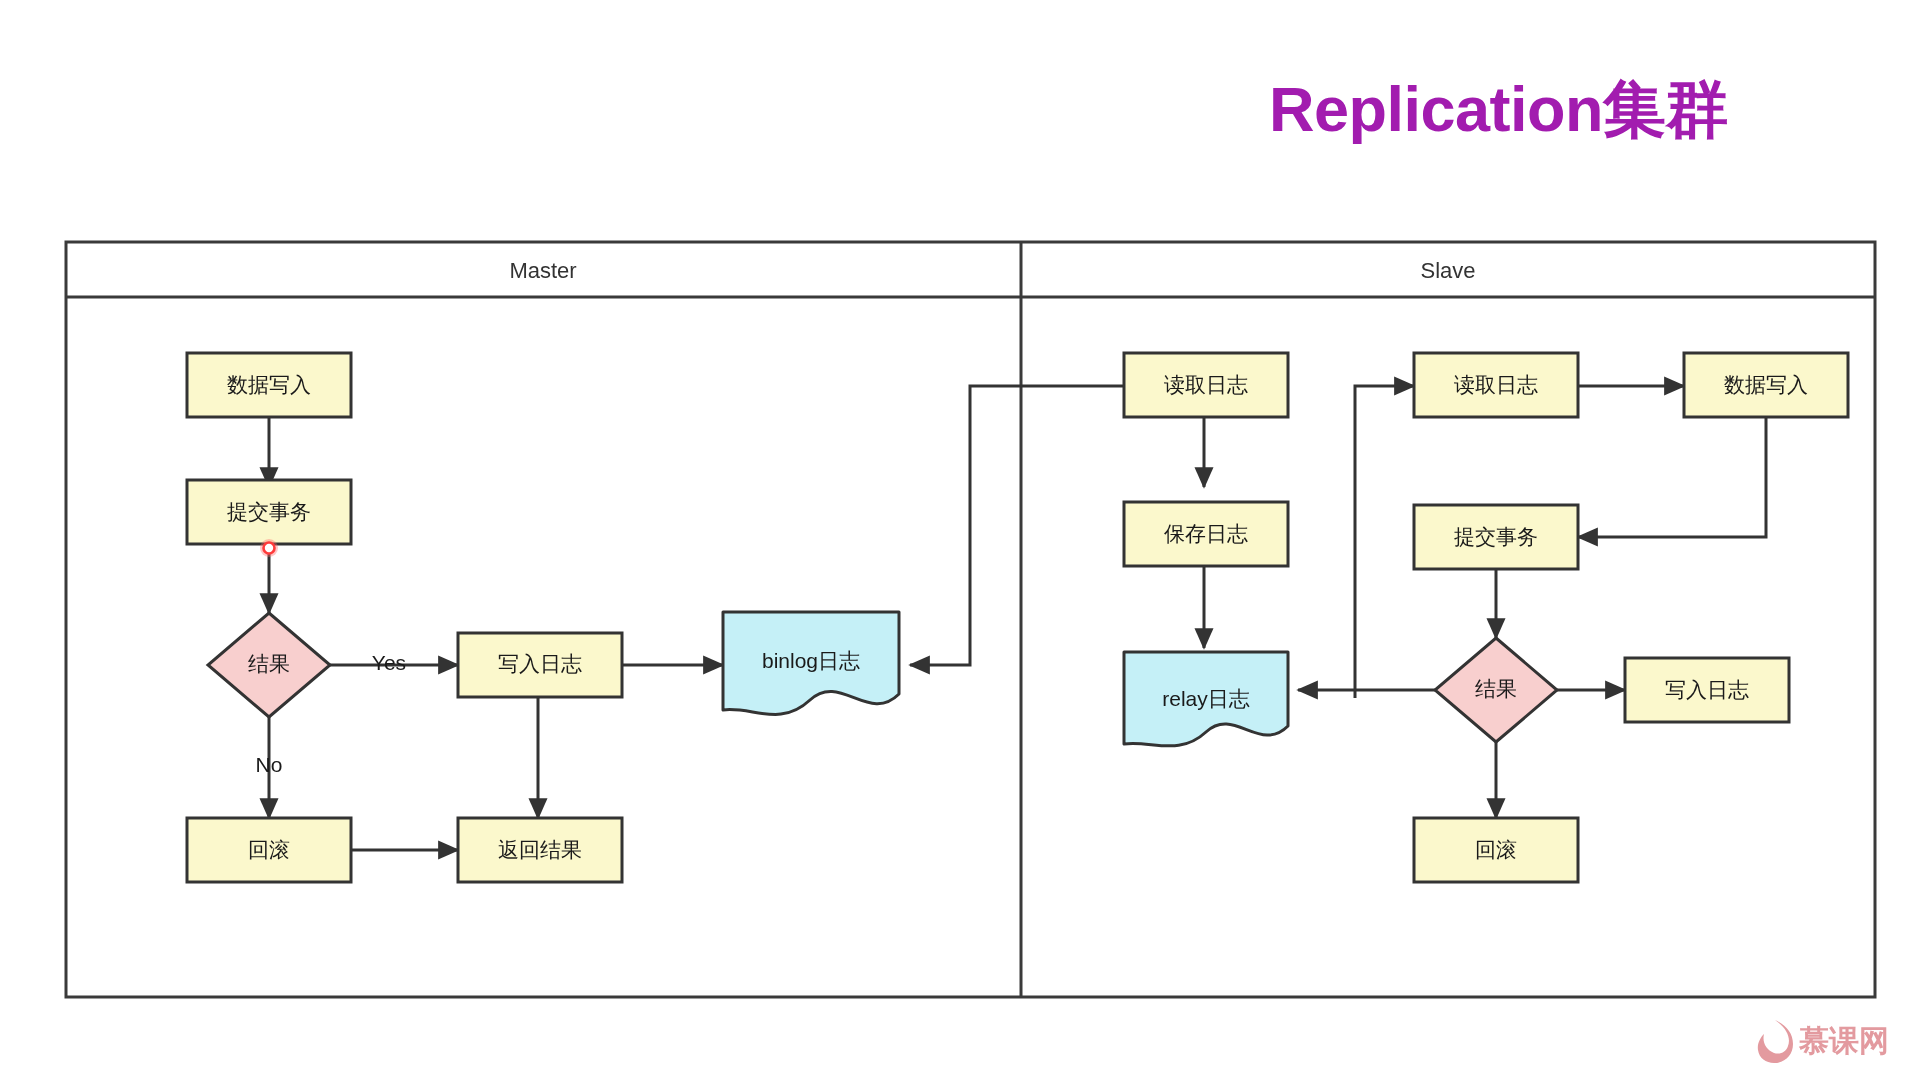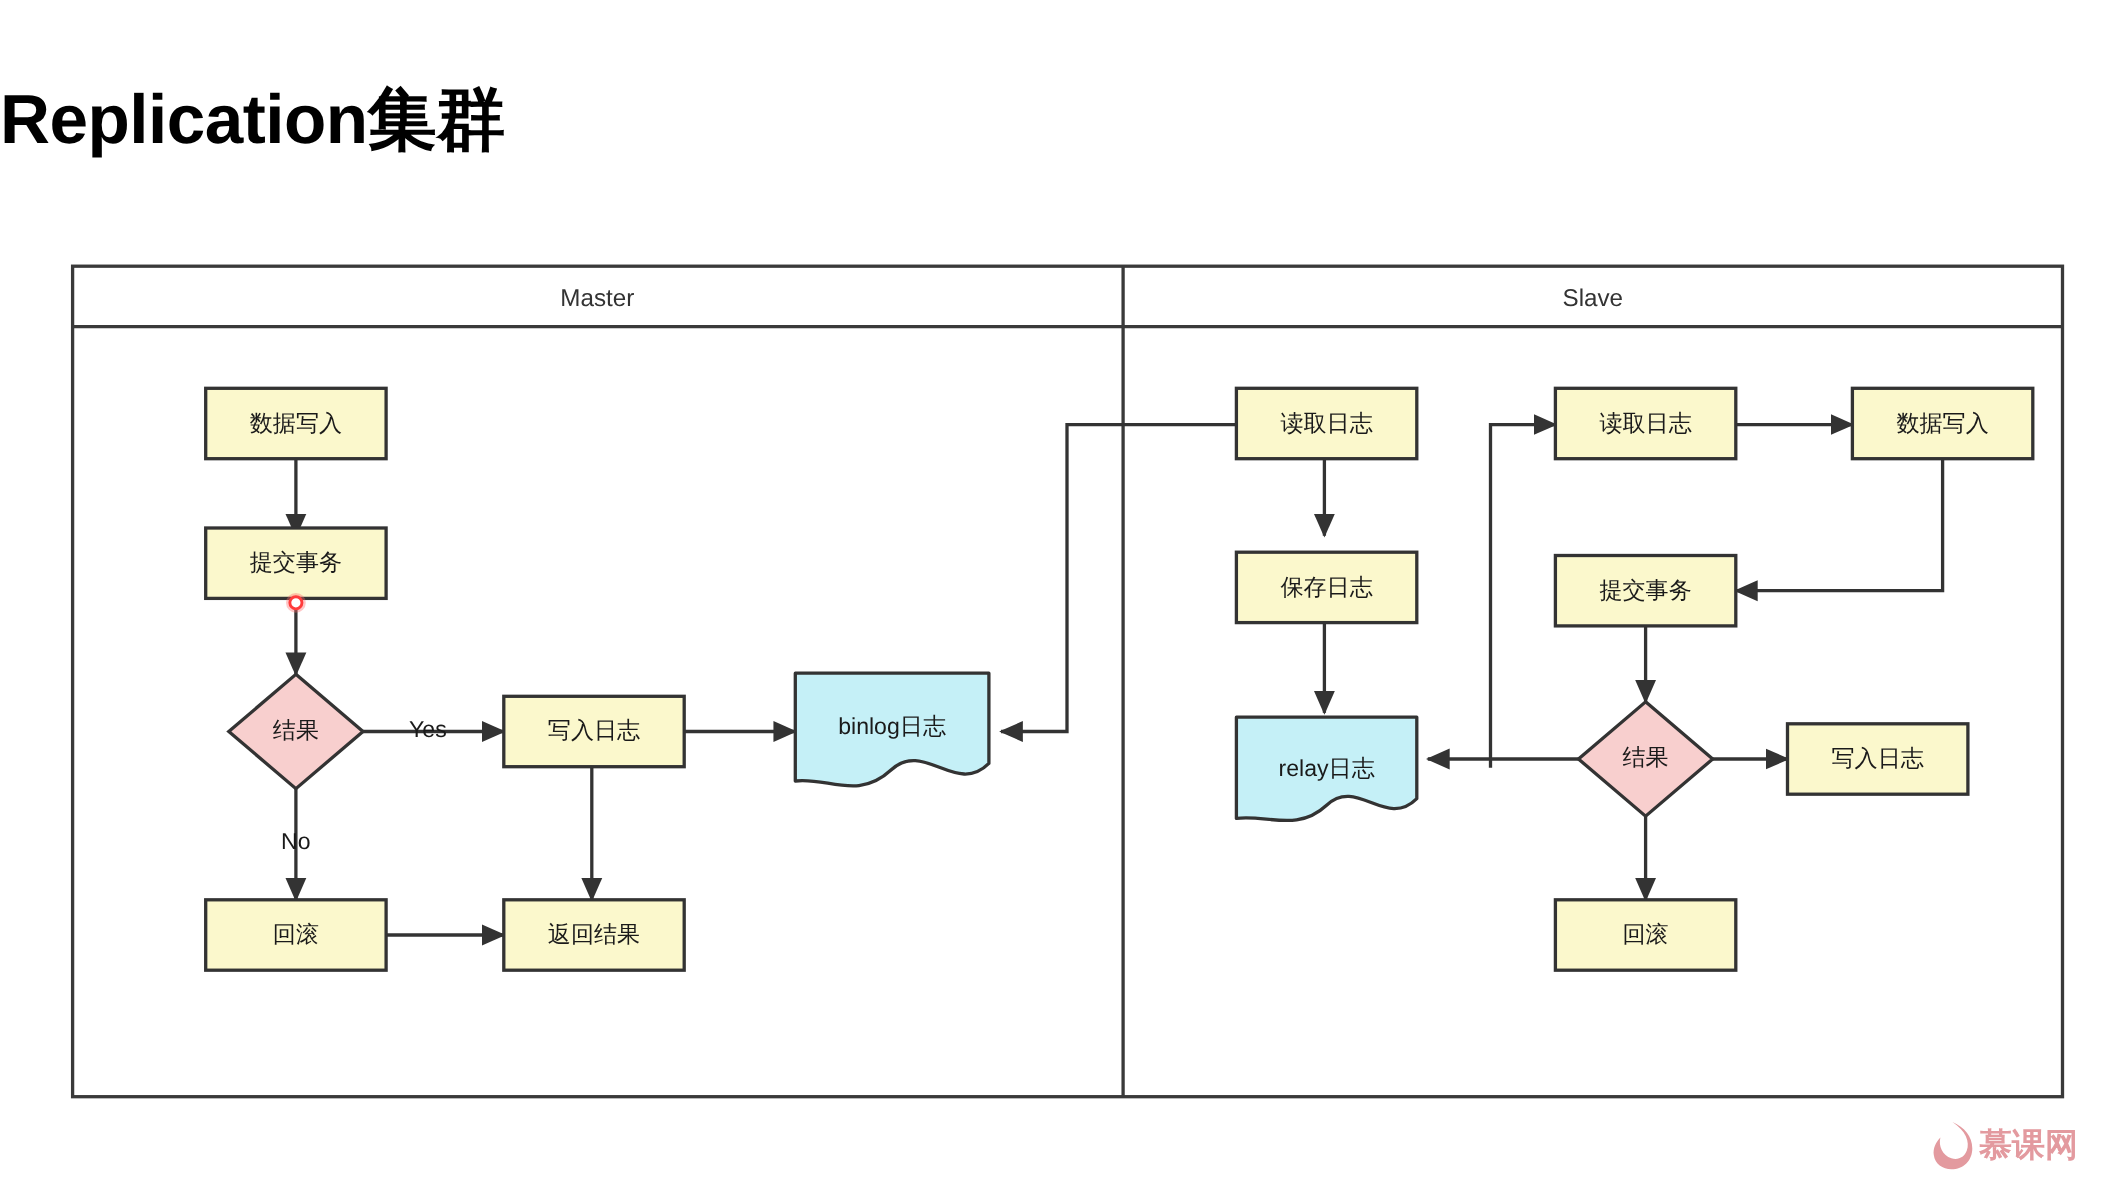--- a/index.html
+++ b/index.html
@@ -20,24 +20,24 @@
     left: 0;
     top: 0;
     width: 1920px;
     height: 1080px;
   }
   #page-title {
     position: absolute;
     left: 0;
     top: 78px;
     width: 1728px;
-    text-align: left;
+    text-align: right;
     font-size: 63px;
     font-weight: bold;
-    color: #000000;
+    color: #a21caf;
     letter-spacing: -0.5px;
     line-height: 1;
   }
   svg { display: block; }
   .node-label {
     font-family: "Liberation Sans", "DejaVu Sans", sans-serif;
     font-size: 21px;
     fill: #1a1a1a;
     text-anchor: middle;
     dominant-baseline: middle;

